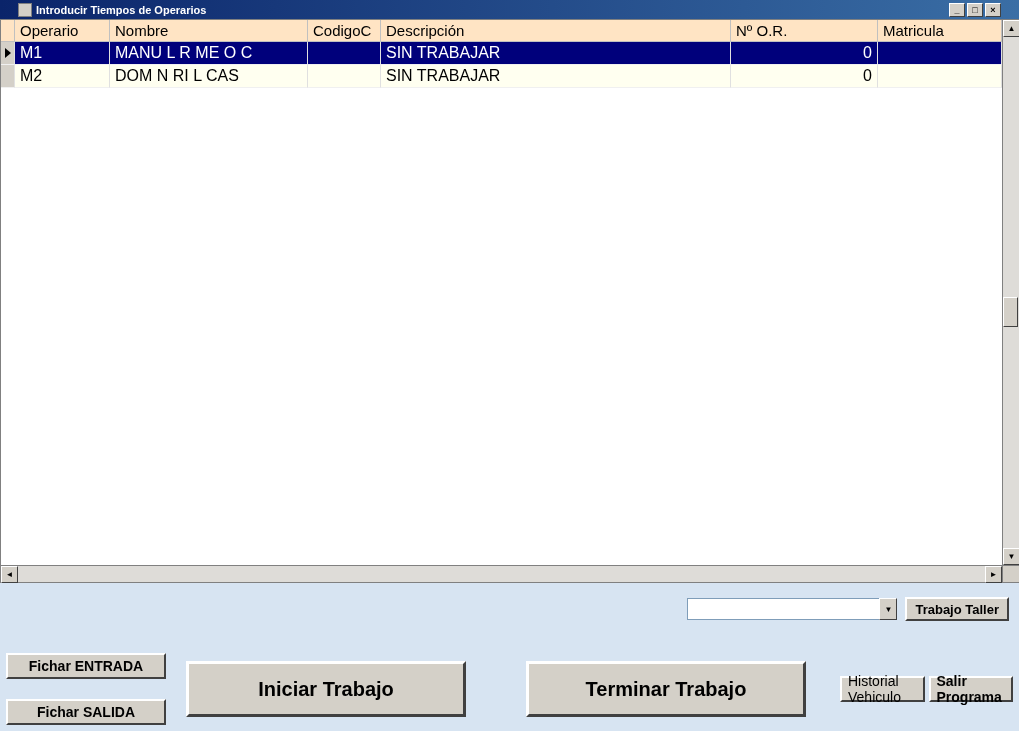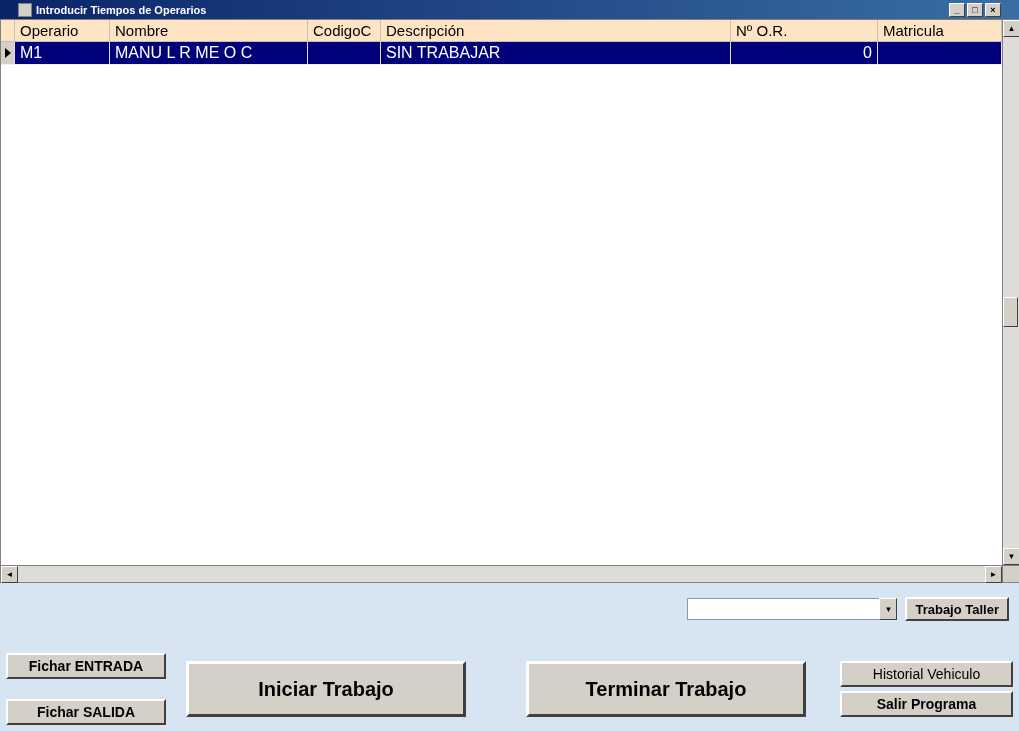--- a/index.html
+++ b/index.html
@@ -238,21 +238,21 @@
   }
   .col-left {
     display: flex;
     flex-direction: column;
     gap: 20px;
     width: 160px;
   }
   .col-left .btn { width: 100%; justify-content: center; }
   .col-right-btns {
     display: flex;
-    flex-direction: column;
+    flex-direction: row;
     gap: 4px;
     width: 173px;
     margin-left: auto;
   }
   .col-right-btns .btn { width: 100%; justify-content: center; }
   .mid-btns {
     display: flex;
     gap: 60px;
     align-items: center;
     flex: 0 0 auto;
@@ -299,20 +299,29 @@
         <tbody>
           <tr class="datarow selected">
             <td class="rec-sel"><span class="marker"></span></td>
             <td>M1</td>
             <td>MANU  L R   ME  O C</td>
             <td></td>
             <td>SIN TRABAJAR</td>
             <td class="col-right">0</td>
             <td></td>
           </tr>
+          <tr class="datarow">
+            <td class="rec-sel"></td>
+            <td>M2</td>
+            <td>DOM N      RI  L CAS</td>
+            <td></td>
+            <td>SIN TRABAJAR</td>
+            <td class="col-right">0</td>
+            <td></td>
+          </tr>
         </tbody>
       </table>
     </div>
 
     <div class="vscroll">
       <div class="sb-btn">▲</div>
       <div class="sb-track" style="position:relative;">
         <div class="sb-thumb" style="top:260px; left:0; width:15px; height:30px;"></div>
       </div>
       <div class="sb-btn">▼</div>

